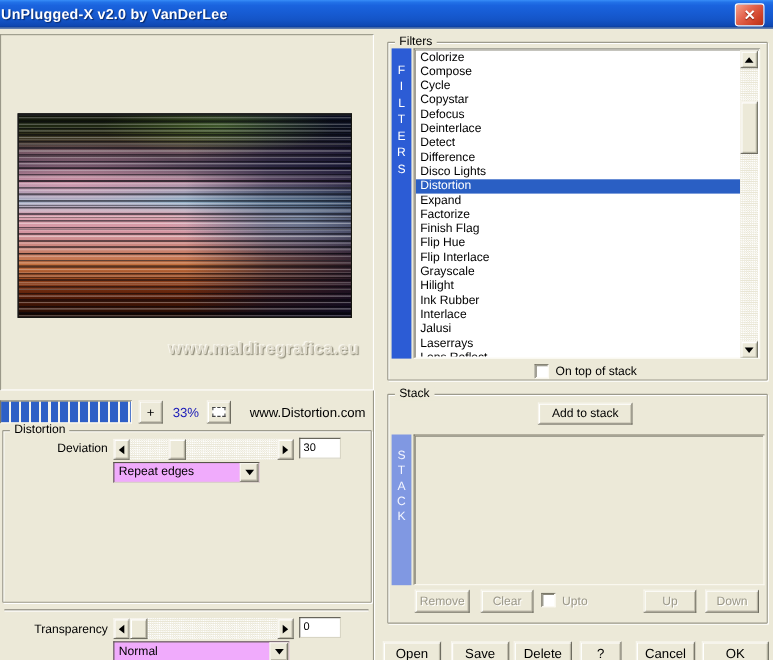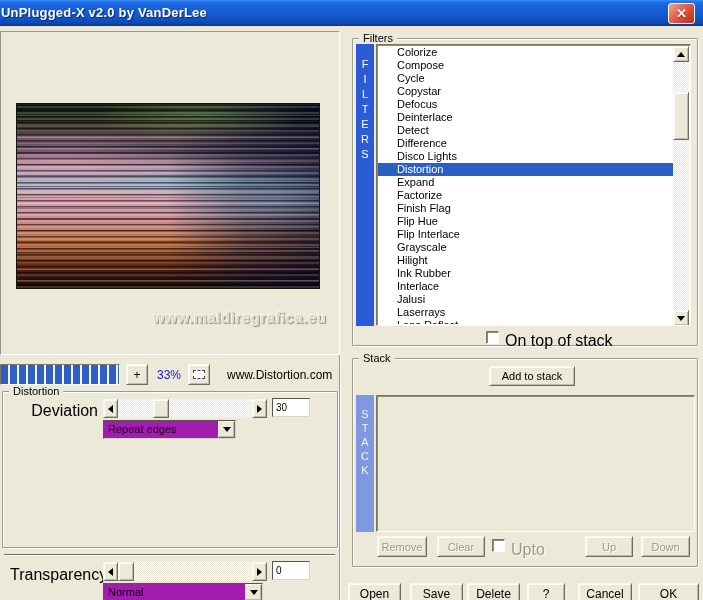--- a/index.html
+++ b/index.html
@@ -41,21 +41,21 @@
     border:1px solid; border-color:#7A7767 #FCFAF2 #FCFAF2 #7A7767;
     box-shadow:inset 1px 1px 0 #8B897C;
   }
   .groupbox {
     position:absolute; border:1px solid #9C9A8C; border-radius:1px;
     box-shadow:inset 1px 1px 0 #FFFFFF, 1px 1px 0 #FFFFFF;
   }
   .group-label {
     position:absolute; top:-7px; left:6px; background:#ECE9D8; padding:0 4px; font-size:11px;
   }
-  .label { position:absolute; font-size:16px; white-space:nowrap; }
+  .label { position:absolute; font-size:11px; white-space:nowrap; }
   .checkbox {
     position:absolute; width:13px; height:13px; background:#fff;
     border:1px solid; border-color:#7A7767 #FCFAF2 #FCFAF2 #7A7767;
     box-shadow:inset 1px 1px 0 #8B897C; cursor:pointer;
   }
   
   .preview-panel {
     position:absolute; left:0; top:31px; width:340px; height:324px;
     border:1px solid; border-color:#9A9889 #FFFFFF #FFFFFF #9A9889; background:#ECE9D8;
   }
@@ -115,42 +115,42 @@
   .tri-l { width:0; height:0; border:4px solid transparent; border-right:5px solid #000; border-left:0; }
   .tri-r { width:0; height:0; border:4px solid transparent; border-left:5px solid #000; border-right:0; }
   .tri-u { width:0; height:0; border:4px solid transparent; border-bottom:5px solid #000; border-top:0; }
   .tri-d { width:0; height:0; border:4px solid transparent; border-top:5px solid #000; border-bottom:0; }
   .value-box {
     position:absolute; width:38px; height:19px; background:#fff;
     border:1px solid; border-color:#57554A #D8D5C4 #D8D5C4 #57554A;
     font-family:"Liberation Sans", sans-serif; font-size:10px; padding:0 3px; color:#000;
   }
   .combo {
-    position:absolute; height:19px; background:#a21caf;
+    position:absolute; height:19px; background:#f0abfc;
     border:1px solid; border-color:#57554A #D8D5C4 #D8D5C4 #57554A; cursor:pointer;
   }
   .combo-text { position:absolute; left:4px; top:2px; font-size:11px; white-space:nowrap; }
   .combo-btn {
     position:absolute; right:0; top:0; bottom:0; width:17px; background:#ECE9D8;
     border:1px solid; border-color:#F8F6EE #6E6C60 #6E6C60 #F8F6EE;
     box-shadow:inset -1px -1px 0 #BDBAA9;
     display:flex; align-items:center; justify-content:center;
   }
   
   .letterbar {
     position:absolute; width:18px; display:flex; flex-direction:column; align-items:center;
     color:#fff; font-size:11px;
   }
   .letterbar.filters { left:356px; top:44px; height:282px; background:#2C5CD5; padding-top:13px; }
   .letterbar.filters div { line-height:15px; }
   .letterbar.stack { left:356px; top:395px; height:137px; background:#8098E2; padding-top:12px; color:#F2F5FF; }
   .letterbar.stack div { line-height:14px; }
   .listbox { position:absolute; left:376px; top:44px; width:315px; height:282px; background:#fff; overflow:hidden; }
   .list-rows { position:absolute; left:1px; top:1px; right:17px; bottom:1px; overflow:hidden; }
-  .list-row { height:13px; line-height:13px; font-size:11px; padding-left:19px; white-space:nowrap; cursor:default; }
+  .list-row { height:13px; line-height:13px; font-size:11px; padding-left:4px; white-space:nowrap; cursor:default; }
   .list-row.selected { background:#2A5FC4; color:#fff; }
   .scrollbar { position:absolute; right:1px; top:1px; width:16px; height:280px;
     background:repeating-conic-gradient(#FFFFFF 0% 25%, #E9E6D5 0% 50%) 0 0 / 2px 2px; background-color:#F2F0E6; }
   .sc-btn {
     position:absolute; left:0; width:16px; height:16px; background:#ECE9D8;
     border:1px solid; border-color:#F8F6EE #6E6C60 #6E6C60 #F8F6EE;
     box-shadow:inset 1px 1px 0 #FFFFFF, inset -1px -1px 0 #BDBAA9;
     display:flex; align-items:center; justify-content:center; cursor:pointer;
   }
   .sc-thumb {

